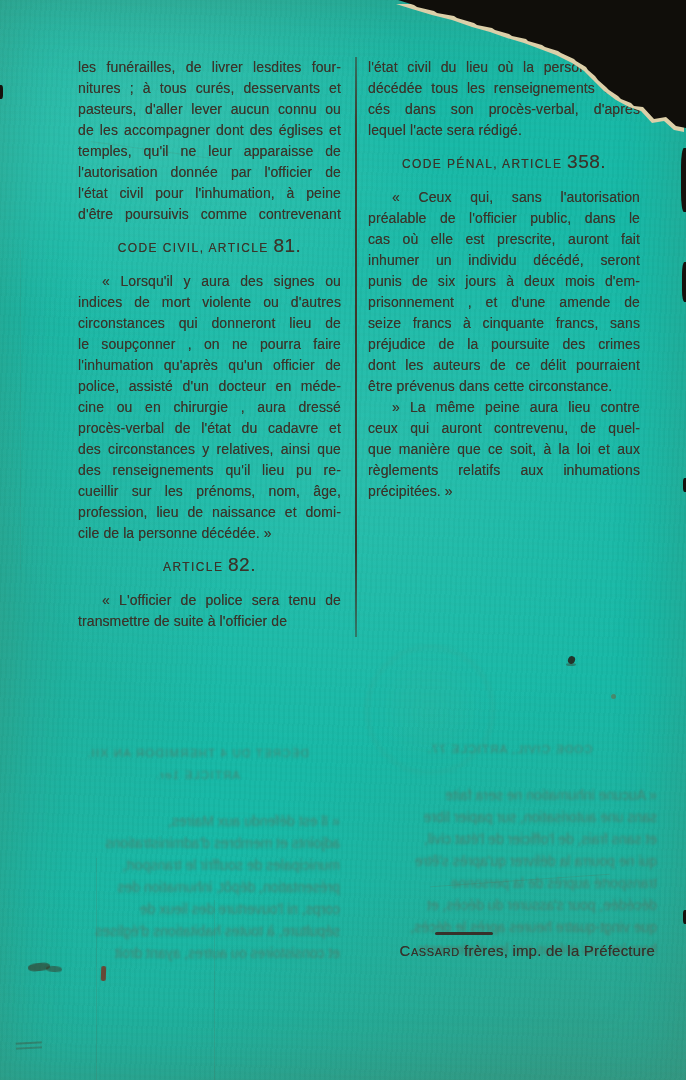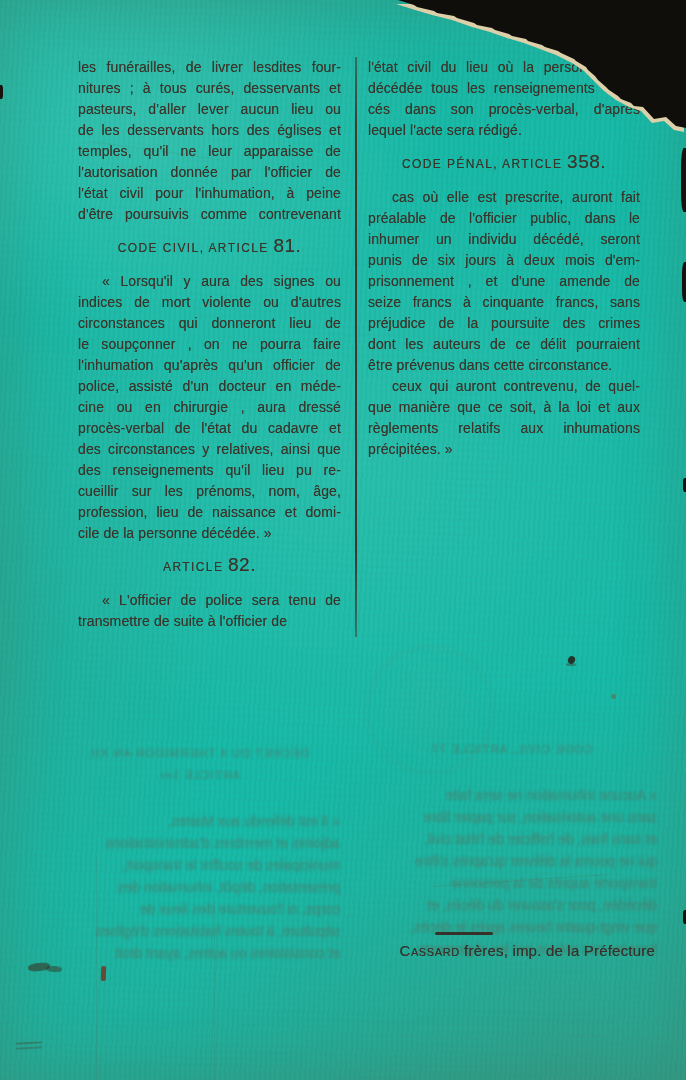--- a/index.html
+++ b/index.html
@@ -129,22 +129,22 @@
         <div class="gline">décédée, pour s'assurer du décès, et</div>
         <div class="gline">que vingt-quatre heures après le décès,</div>
         <div class="gline">hors les cas prévus par les règlements</div>
       </div>
   </div>
 
   <div class="col col-left">
       <div class="para">
         <div class="line">les funérailles, de livrer lesdites four-</div>
         <div class="line">nitures ; à tous curés, desservants et</div>
-        <div class="line">pasteurs, d'aller lever aucun lieu ou</div>
-        <div class="line">de les desservants hors des églises et</div>
+        <div class="line">pasteurs, d'aller lever aucun connu ou</div>
+        <div class="line">de les accompagner dont des églises et</div>
         <div class="line">temples, qu'il ne leur apparaisse de</div>
         <div class="line">l'autorisation donnée par l'officier de</div>
         <div class="line">l'état civil pour l'inhumation, à peine</div>
         <div class="line">d'être poursuivis comme contrevenant</div>
       </div>
       <div class="heading"><span class="h-label">CODE CIVIL, ARTICLE </span><span class="h-num">81.</span></div>
       <div class="para indent">
         <div class="line">« Lorsqu'il y aura des signes ou</div>
         <div class="line">indices de mort violente ou d'autres</div>
         <div class="line">circonstances qui donneront lieu de</div>
@@ -168,31 +168,33 @@
   <div class="divider"></div>
   <div class="col col-right">
       <div class="para">
         <div class="line">l'état civil du lieu où la personne sera</div>
         <div class="line">décédée tous les renseignements énon-</div>
         <div class="line">cés dans son procès-verbal, d'après</div>
         <div class="line last">lequel l'acte sera rédigé.</div>
       </div>
       <div class="heading"><span class="h-label">CODE PÉNAL, ARTICLE </span><span class="h-num">358.</span></div>
       <div class="para indent">
+        <div class="line">« Ceux qui, sans l'autorisation</div>
+        <div class="line">préalable de l'officier public, dans le</div>
         <div class="line">cas où elle est prescrite, auront fait</div>
-        <div class="line">préalable de l'officier public, dans le</div>
         <div class="line">inhumer un individu décédé, seront</div>
         <div class="line">punis de six jours à deux mois d'em-</div>
         <div class="line">prisonnement , et d'une amende de</div>
         <div class="line">seize francs à cinquante francs, sans</div>
         <div class="line">préjudice de la poursuite des crimes</div>
         <div class="line">dont les auteurs de ce délit pourraient</div>
         <div class="line last">être prévenus dans cette circonstance.</div>
       </div>
       <div class="para indent">
+        <div class="line">» La même peine aura lieu contre</div>
         <div class="line">ceux qui auront contrevenu, de quel-</div>
         <div class="line">que manière que ce soit, à la loi et aux</div>
         <div class="line">règlements relatifs aux inhumations</div>
         <div class="line last">précipitées. »</div>
       </div>
     </div>
 
   <div class="footer">
     <div class="footer-rule"></div>
     <div class="footer-text"><span class="sc">Cassard</span><span> frères, imp.  de la Préfecture</span></div>

